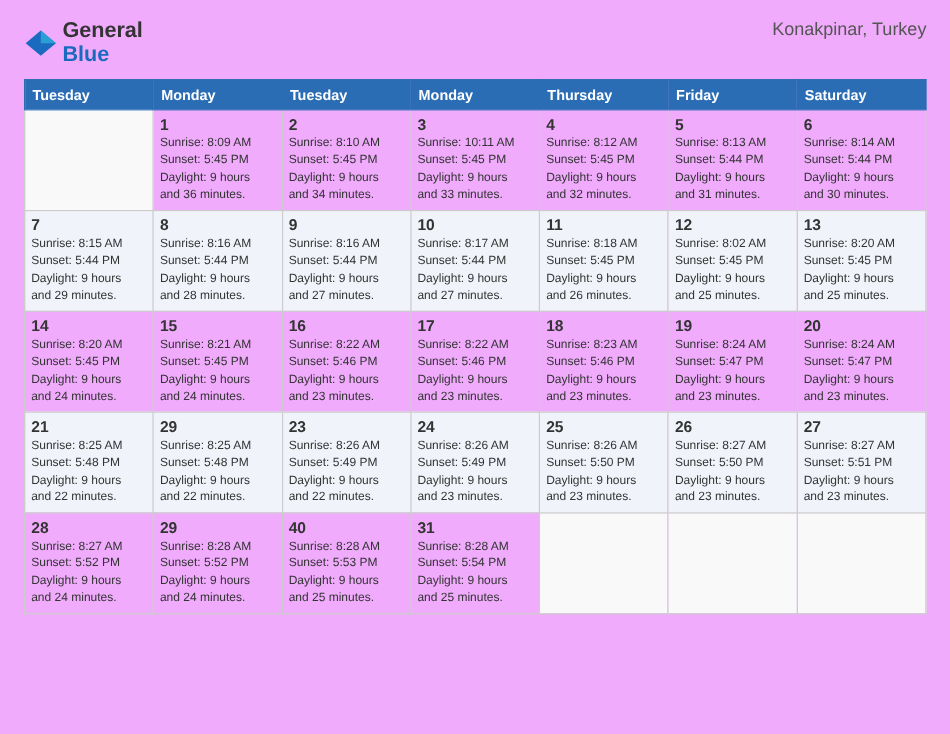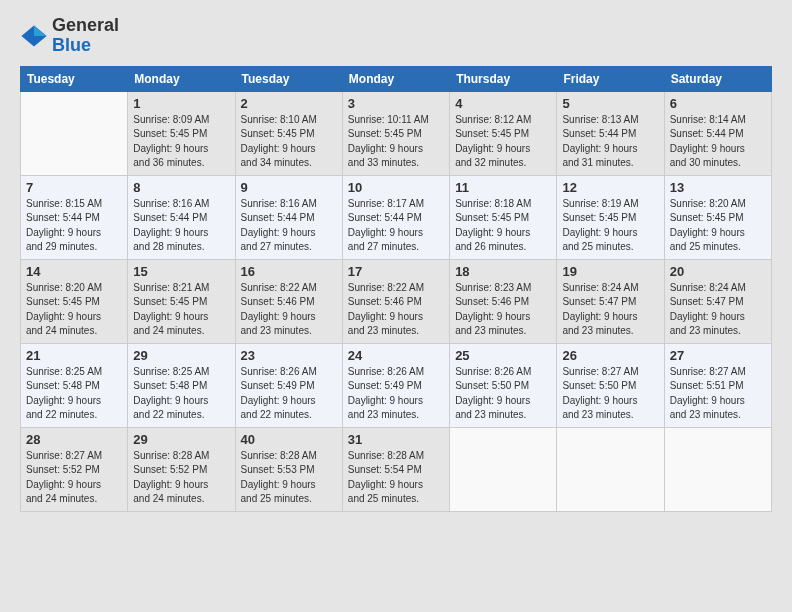--- a/index.html
+++ b/index.html
@@ -6,21 +6,21 @@
     body {
       font-family: Arial, sans-serif;
       background: #fff;
       width: 792px;
       height: 612px;
       overflow: hidden;
     }
     .page {
       width: 792px;
       height: 612px;
-      background: #e5e5e5;
+      background: #f0abfc;
       padding: 16px 20px 0 20px;
     }
     .header {
       display: flex;
       justify-content: space-between;
       align-items: flex-start;
       margin-bottom: 10px;
     }
     .logo {
       display: flex;
@@ -101,20 +101,21 @@
       <svg class="logo-icon" viewBox="0 0 40 40">
         <polygon points="20,5 38,20 20,35 2,20" fill="#1a6bbf"></polygon>
         <polygon points="20,5 38,20 20,20" fill="#2a9fd6"></polygon>
       </svg>
       <div class="logo-text">
         <span class="logo-general">General</span>
         <span class="logo-blue">Blue</span>
       </div>
     </div>
     <div class="title-block">
+      <div class="location">Konakpinar, Turkey</div>
     </div>
   </div>
 
   <table class="calendar">
     <thead>
       <tr>
       <th>Tuesday</th>
           <th>Monday</th>
           <th>Tuesday</th>
           <th>Monday</th>
@@ -200,21 +201,21 @@
           </td>
           <td>
             <div class="day-num">11</div>
             <div class="day-info" style="white-space: pre-line;">Sunrise: 8:18 AM
 Sunset: 5:45 PM
 Daylight: 9 hours
 and 26 minutes.</div>
           </td>
           <td>
             <div class="day-num">12</div>
-            <div class="day-info" style="white-space: pre-line;">Sunrise: 8:19 AM
+            <div class="day-info" style="white-space: pre-line;">Sunrise: 8:02 AM
 Sunset: 5:45 PM
 Daylight: 9 hours
 and 25 minutes.</div>
           </td>
           <td>
             <div class="day-num">13</div>
             <div class="day-info" style="white-space: pre-line;">Sunrise: 8:20 AM
 Sunset: 5:45 PM
 Daylight: 9 hours
 and 25 minutes.</div>

